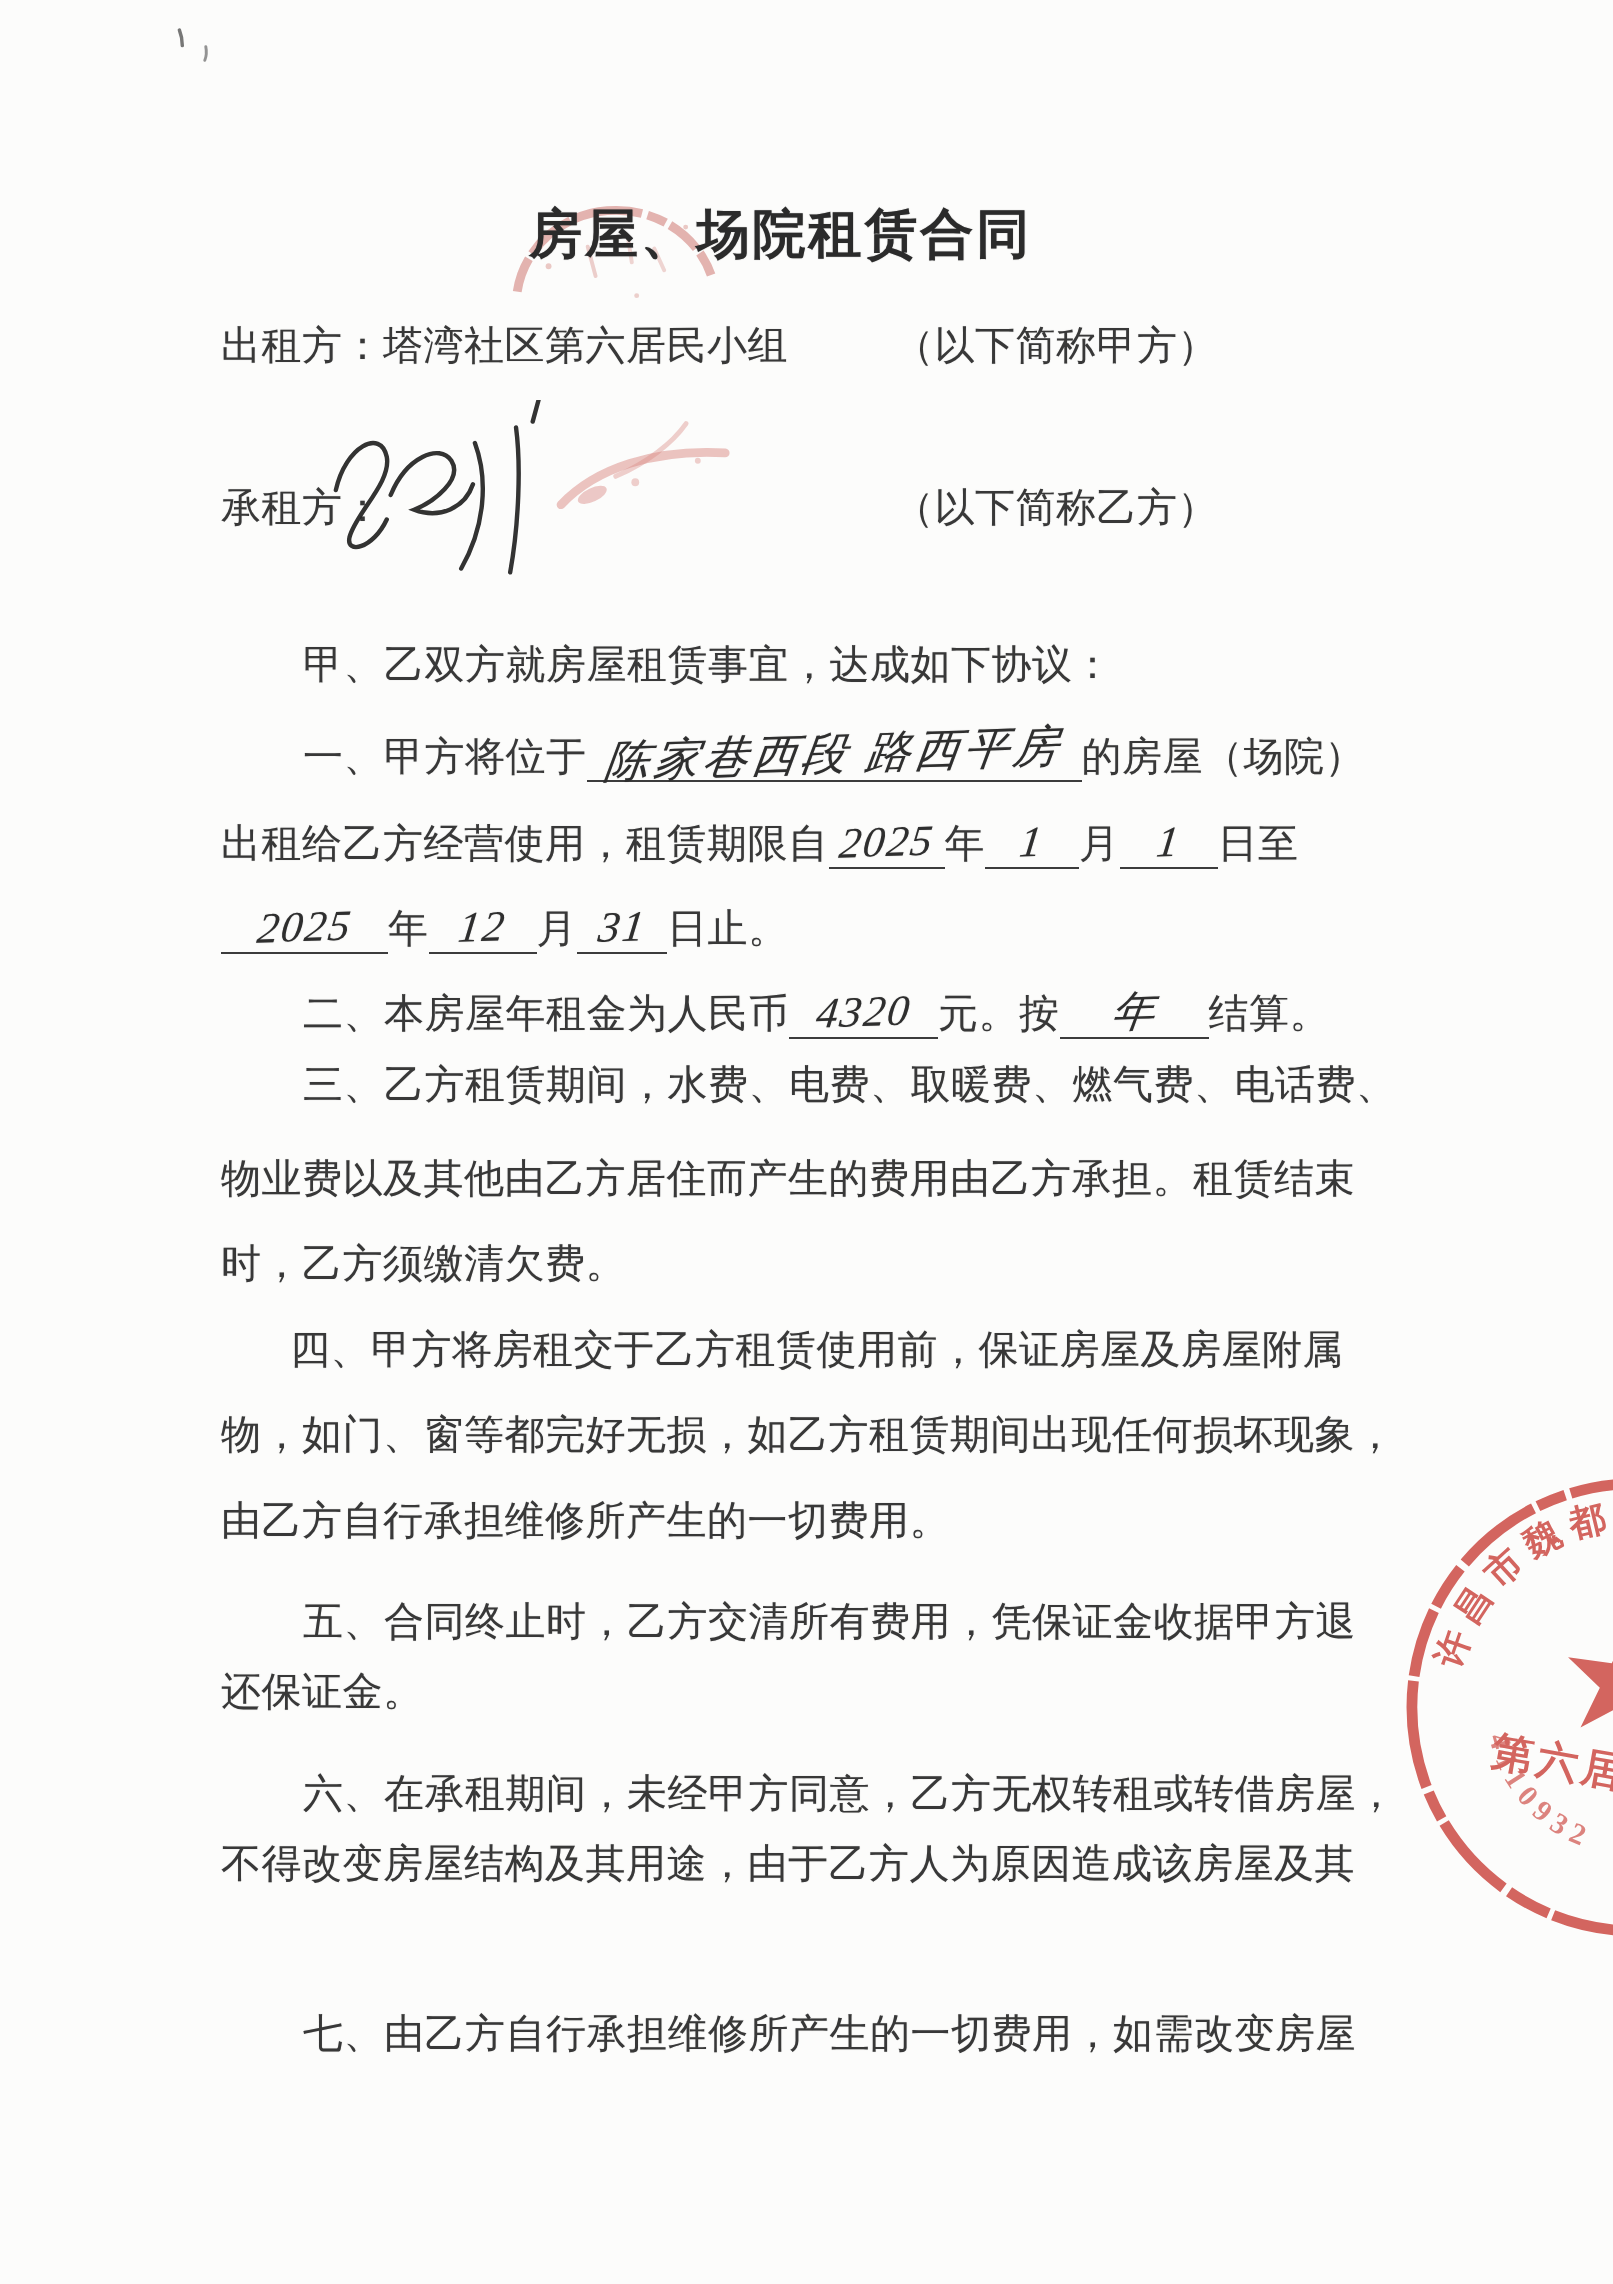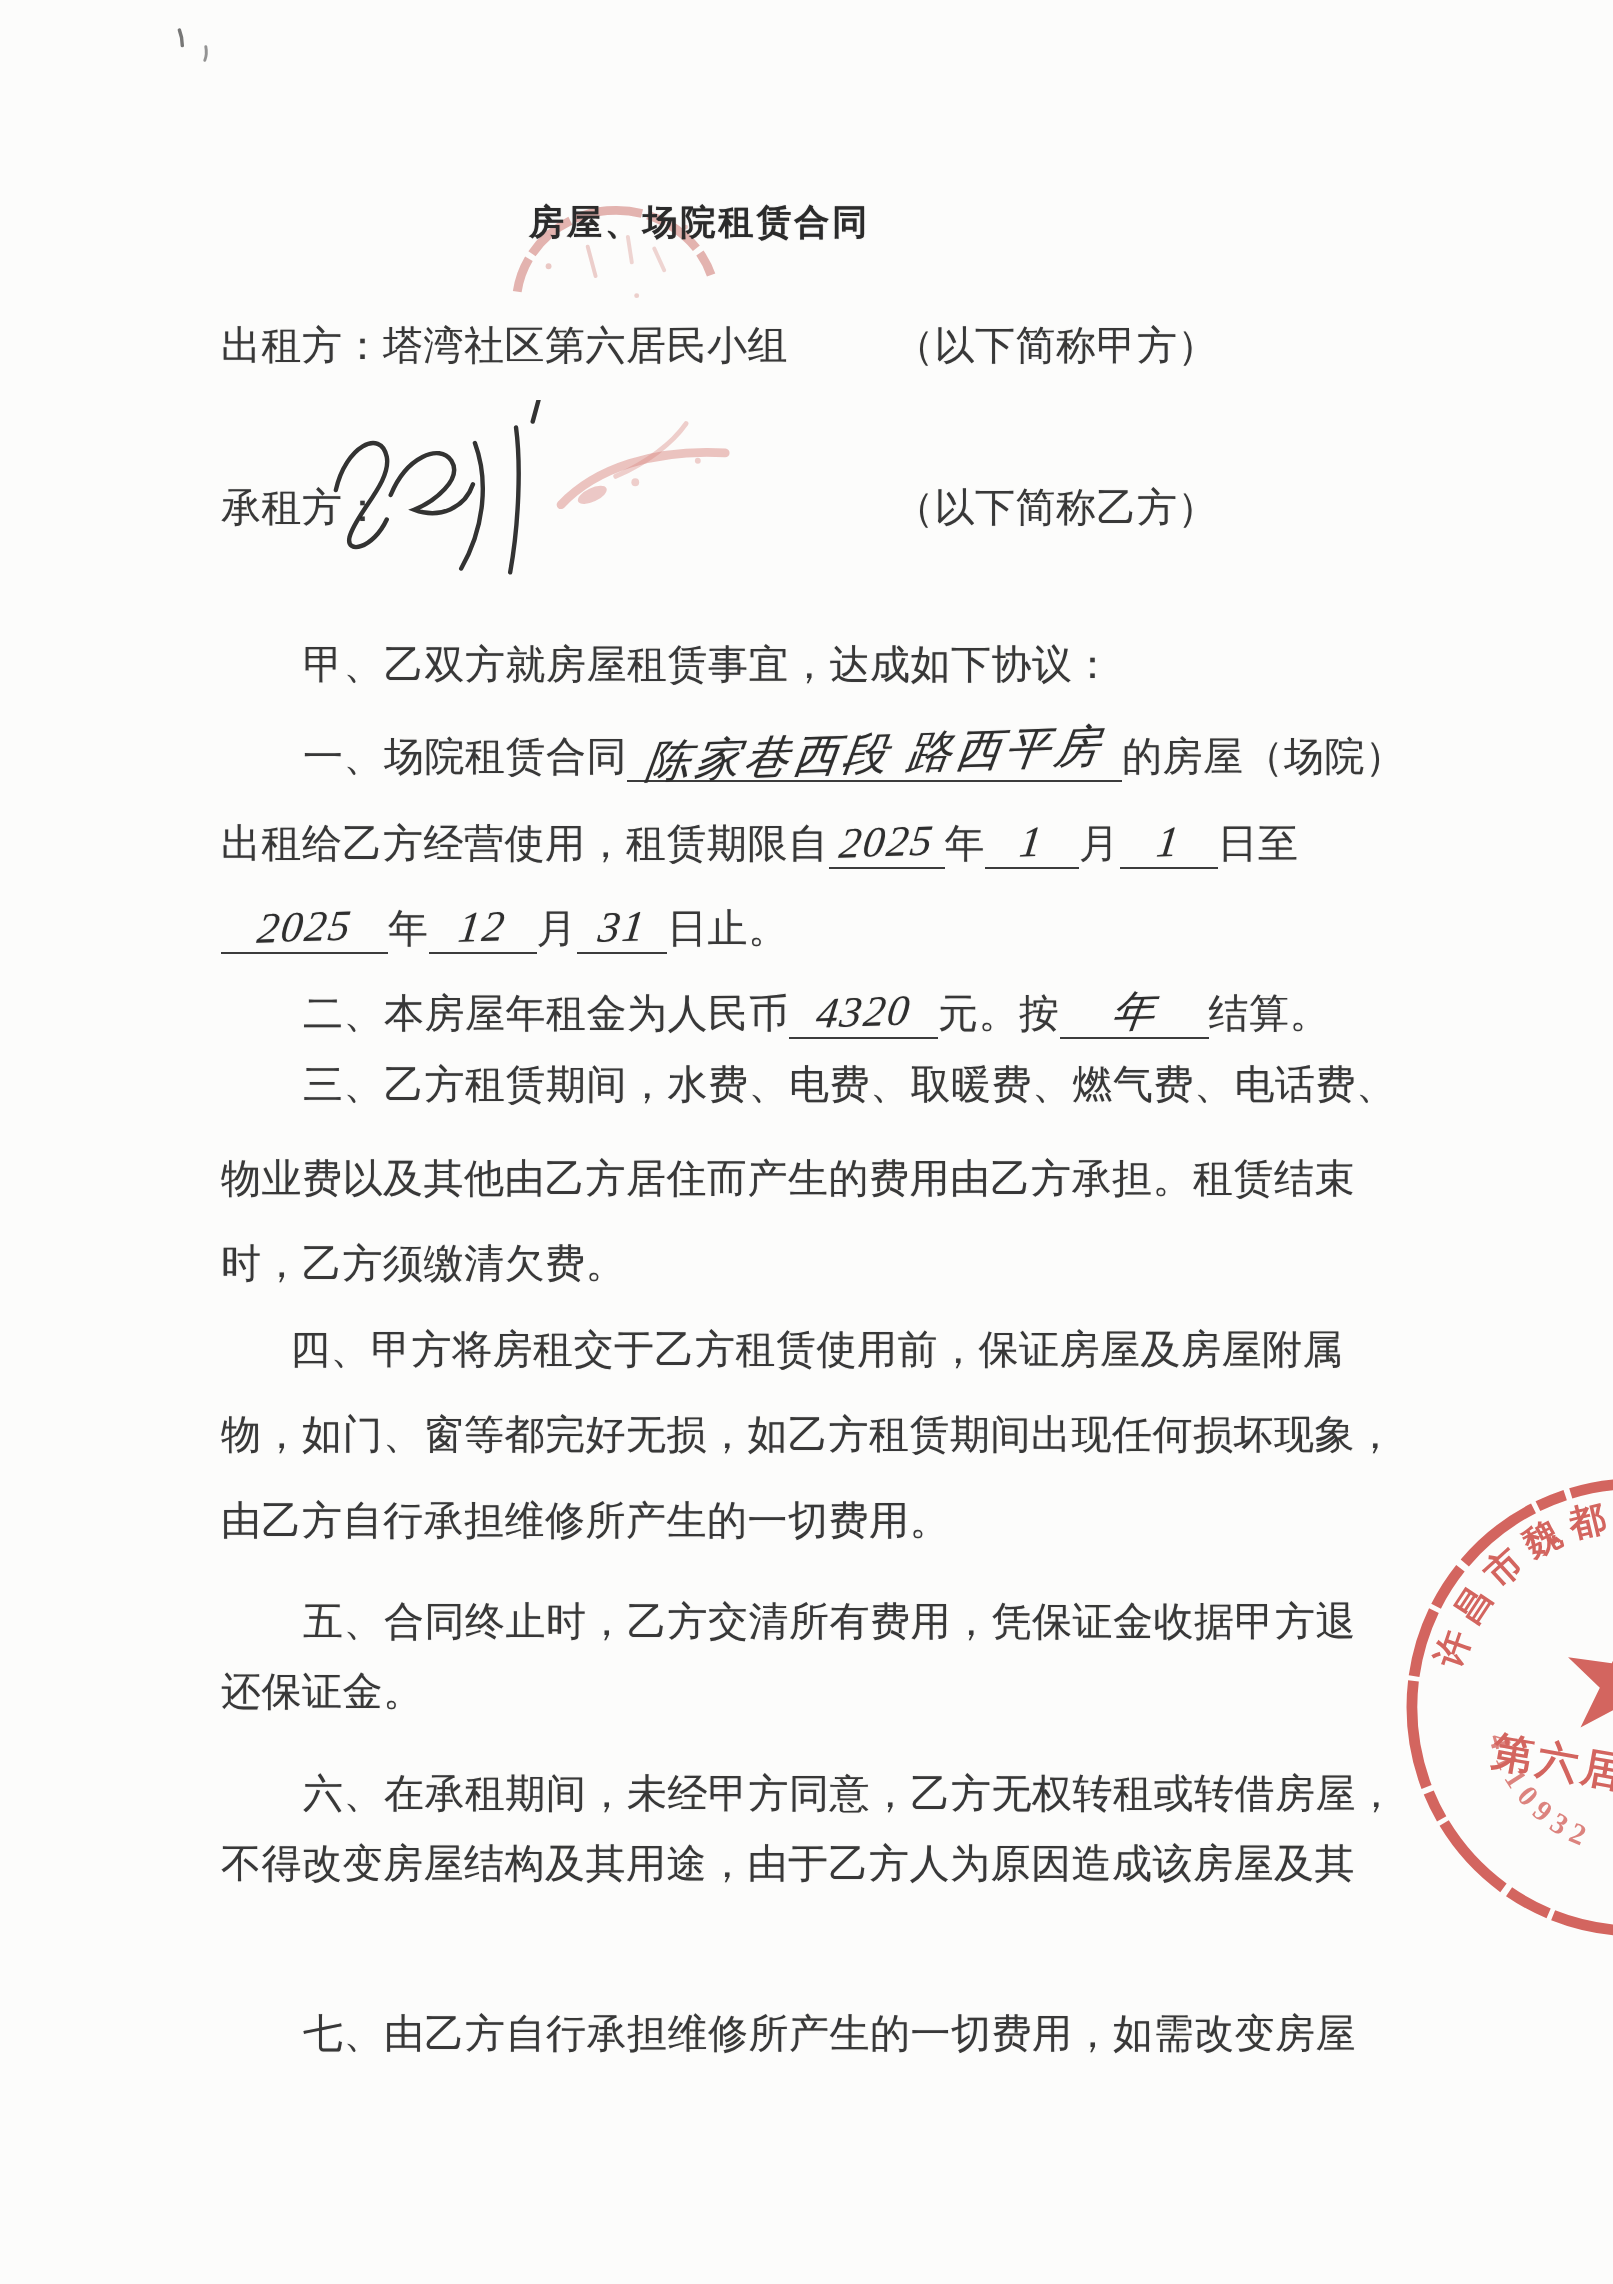--- a/index.html
+++ b/index.html
@@ -8,21 +8,21 @@
     background:#fcfcfb; overflow:hidden;
     font-family:"Liberation Serif","DejaVu Serif",serif;
     color:#343434;
   }
   .line{
     position:absolute; white-space:nowrap;
     font-size:40px; letter-spacing:0.5px; line-height:1.25;
     color:#383838; text-shadow:0 0 1px rgba(70,70,70,.35);
   }
   .title{
-    font-size:35px; letter-spacing:2.9px; color:#2b2b2b; font-weight:bold;
+    font-size:53px; letter-spacing:2.9px; color:#2b2b2b; font-weight:bold;
     text-shadow:0 0 1px rgba(40,40,40,.5);
   }
   .blank{
     display:inline-block; border-bottom:2.9px solid #3c3c3c;
     text-align:center; vertical-align:bottom; height:55px; line-height:59px;
   }
   .hw{
     display:inline-block; font-style:italic; color:#2e2e2e;
     transform:skewX(-9deg) rotate(-2deg);
     font-size:43px; letter-spacing:2px;
@@ -74,21 +74,21 @@
     <path d="M 572,515 C 608,477 668,458 740,462" stroke="#d98a84" stroke-width="9" fill="none" opacity=".5" stroke-linecap="round"></path>
     <path d="M 700,432 C 686,452 660,472 628,486" stroke="#d98a84" stroke-width="5" fill="none" opacity=".4" stroke-linecap="round"></path>
     <ellipse cx="604" cy="505" rx="16" ry="7" fill="#d98a84" opacity=".45" transform="rotate(-25 604 505)"></ellipse>
     <circle cx="648" cy="492" r="4" fill="#d98a84" opacity=".4"></circle>
     <circle cx="712" cy="470" r="3" fill="#d98a84" opacity=".4"></circle>
   </svg>
 
   <div class="line" style="left:303px;top:640px;">甲、乙双方就房屋租赁事宜，达成如下协议：</div>
 
   <div class="line" style="left:303px;top:725px;">
-    <span>一、场院租赁合同</span><span class="blank" style="width:495px;"><span class="hw hw-loc">陈家巷西段 路西平房</span></span><span>的房屋（场院）</span>
+    <span>一、甲方将位于</span><span class="blank" style="width:495px;"><span class="hw hw-loc">陈家巷西段 路西平房</span></span><span>的房屋（场院）</span>
   </div>
 
   <div class="line" style="left:221px;top:812px;">
     <span>出租给乙方经营使用，租赁期限自</span><span class="blank" style="width:116px;"><span class="hw">2025</span></span><span>年</span><span class="blank" style="width:94px;"><span class="hw">1</span></span><span>月</span><span class="blank" style="width:98px;"><span class="hw">1</span></span><span>日至</span>
   </div>
 
   <div class="line" style="left:221px;top:897px;">
     <span class="blank" style="width:167px;"><span class="hw">2025</span></span><span>年</span><span class="blank" style="width:108px;"><span class="hw">12</span></span><span>月</span><span class="blank" style="width:90px;"><span class="hw">31</span></span><span>日止。</span>
   </div>
 

